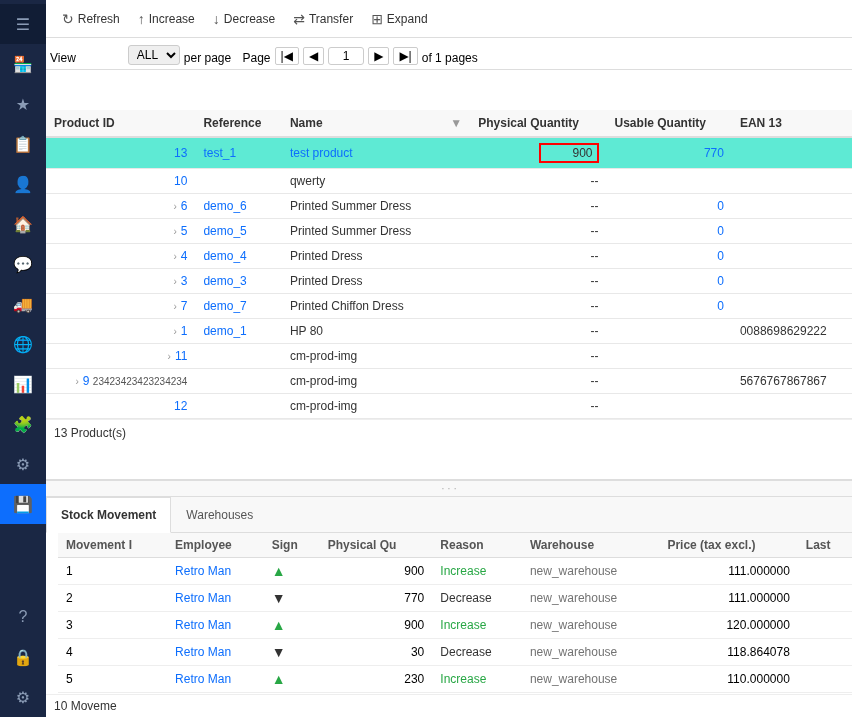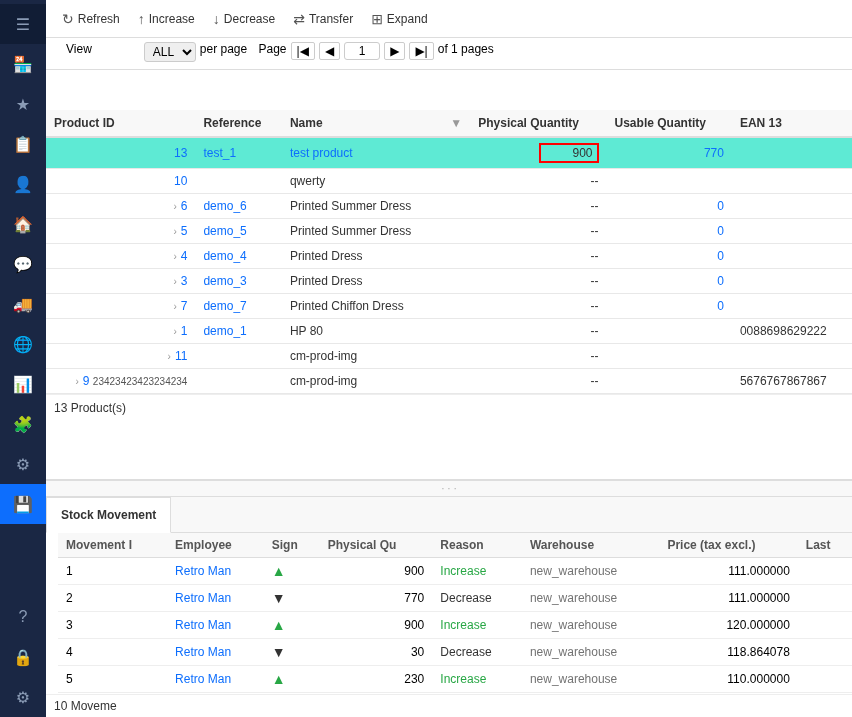--- a/index.html
+++ b/index.html
@@ -58,22 +58,22 @@
       cursor: pointer;
       font-size: 12px;
       color: #333;
       border-radius: 3px;
     }
     .toolbar-btn .icon { font-size: 14px; color: #555; }
 
     
     .pagination-bar {
       display: flex;
-      align-items: flex-start;
-      padding: 4px 20px;
+      align-items: flex-end;
+      padding: 4px 4px;
       background: #fff;
       border-bottom: 1px solid #ddd;
       height: 32px;
       font-size: 12px;
       gap: 4px;
     }
     .pagination-bar select {
       border: 1px solid #ccc;
       border-radius: 3px;
       padding: 1px 4px;
@@ -407,33 +407,45 @@
         <tr>
           <td class="td-right"><span class="expand-arrow">›</span><span class="td-link">9</span> <span style="font-size:10px;color:#555;">23423423423234234</span></td>
           <td></td>
           <td>cm-prod-img</td>
           <td></td>
           <td class="td-right">--</td>
           <td class="td-right"></td>
           <td>5676767867867</td>
         </tr>
 
+        <tr>
+          <td class="td-right"><span class="td-link">12</span></td>
+          <td></td>
+          <td>cm-prod-img</td>
+          <td></td>
+          <td class="td-right">--</td>
+          <td class="td-right"></td>
+          <td></td>
+        </tr>
       </tbody>
     </table>
     <div class="table-footer">
       <span>13 Product(s)</span>
     </div>
   </div>
 
   <div class="resize-handle">· · ·</div>
 
   <div class="bottom-section">
     <div class="tab-bar">
       <div class="tab active">
         <span>Stock Movement</span>
+      </div>
+      <div class="tab">
+        <span>Warehouses</span>
       </div>
     </div>
     <div class="tab-content">
       <table class="movement-table">
         <thead>
           <tr>
             <th>Movement I</th>
             <th>Employee</th>
             <th>Sign</th>
             <th class="col-right">Physical Qu</th>

